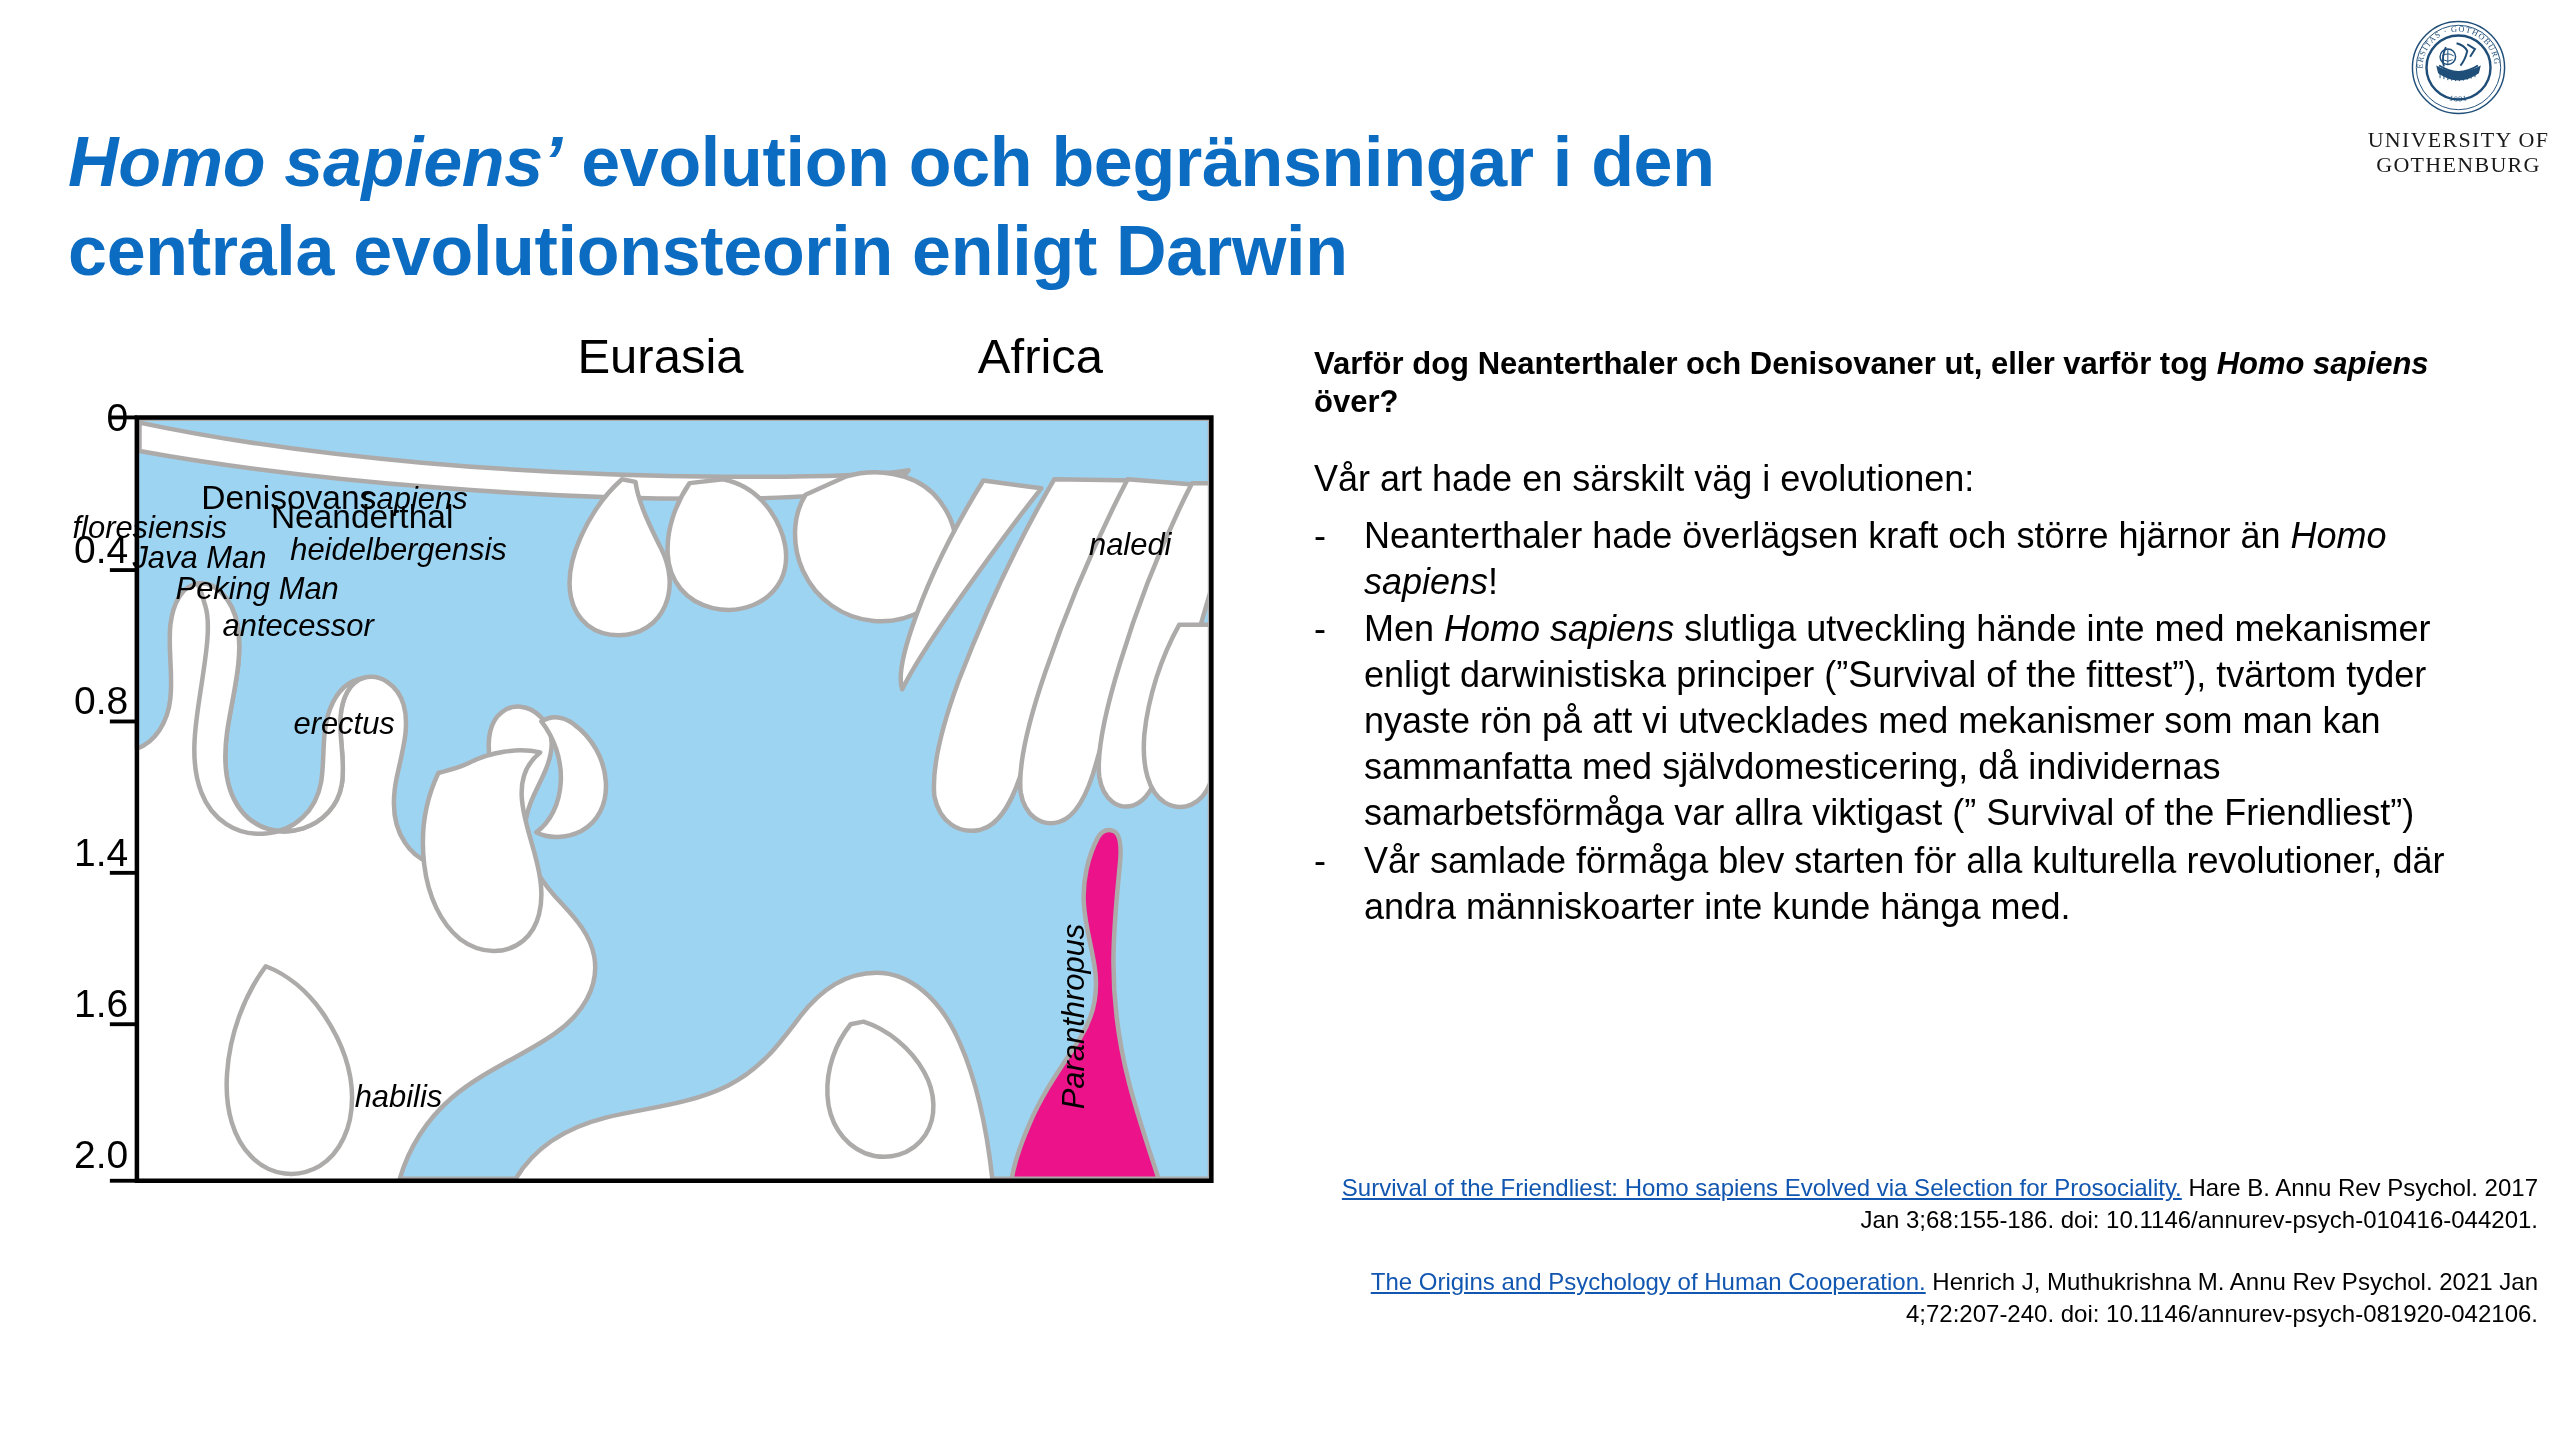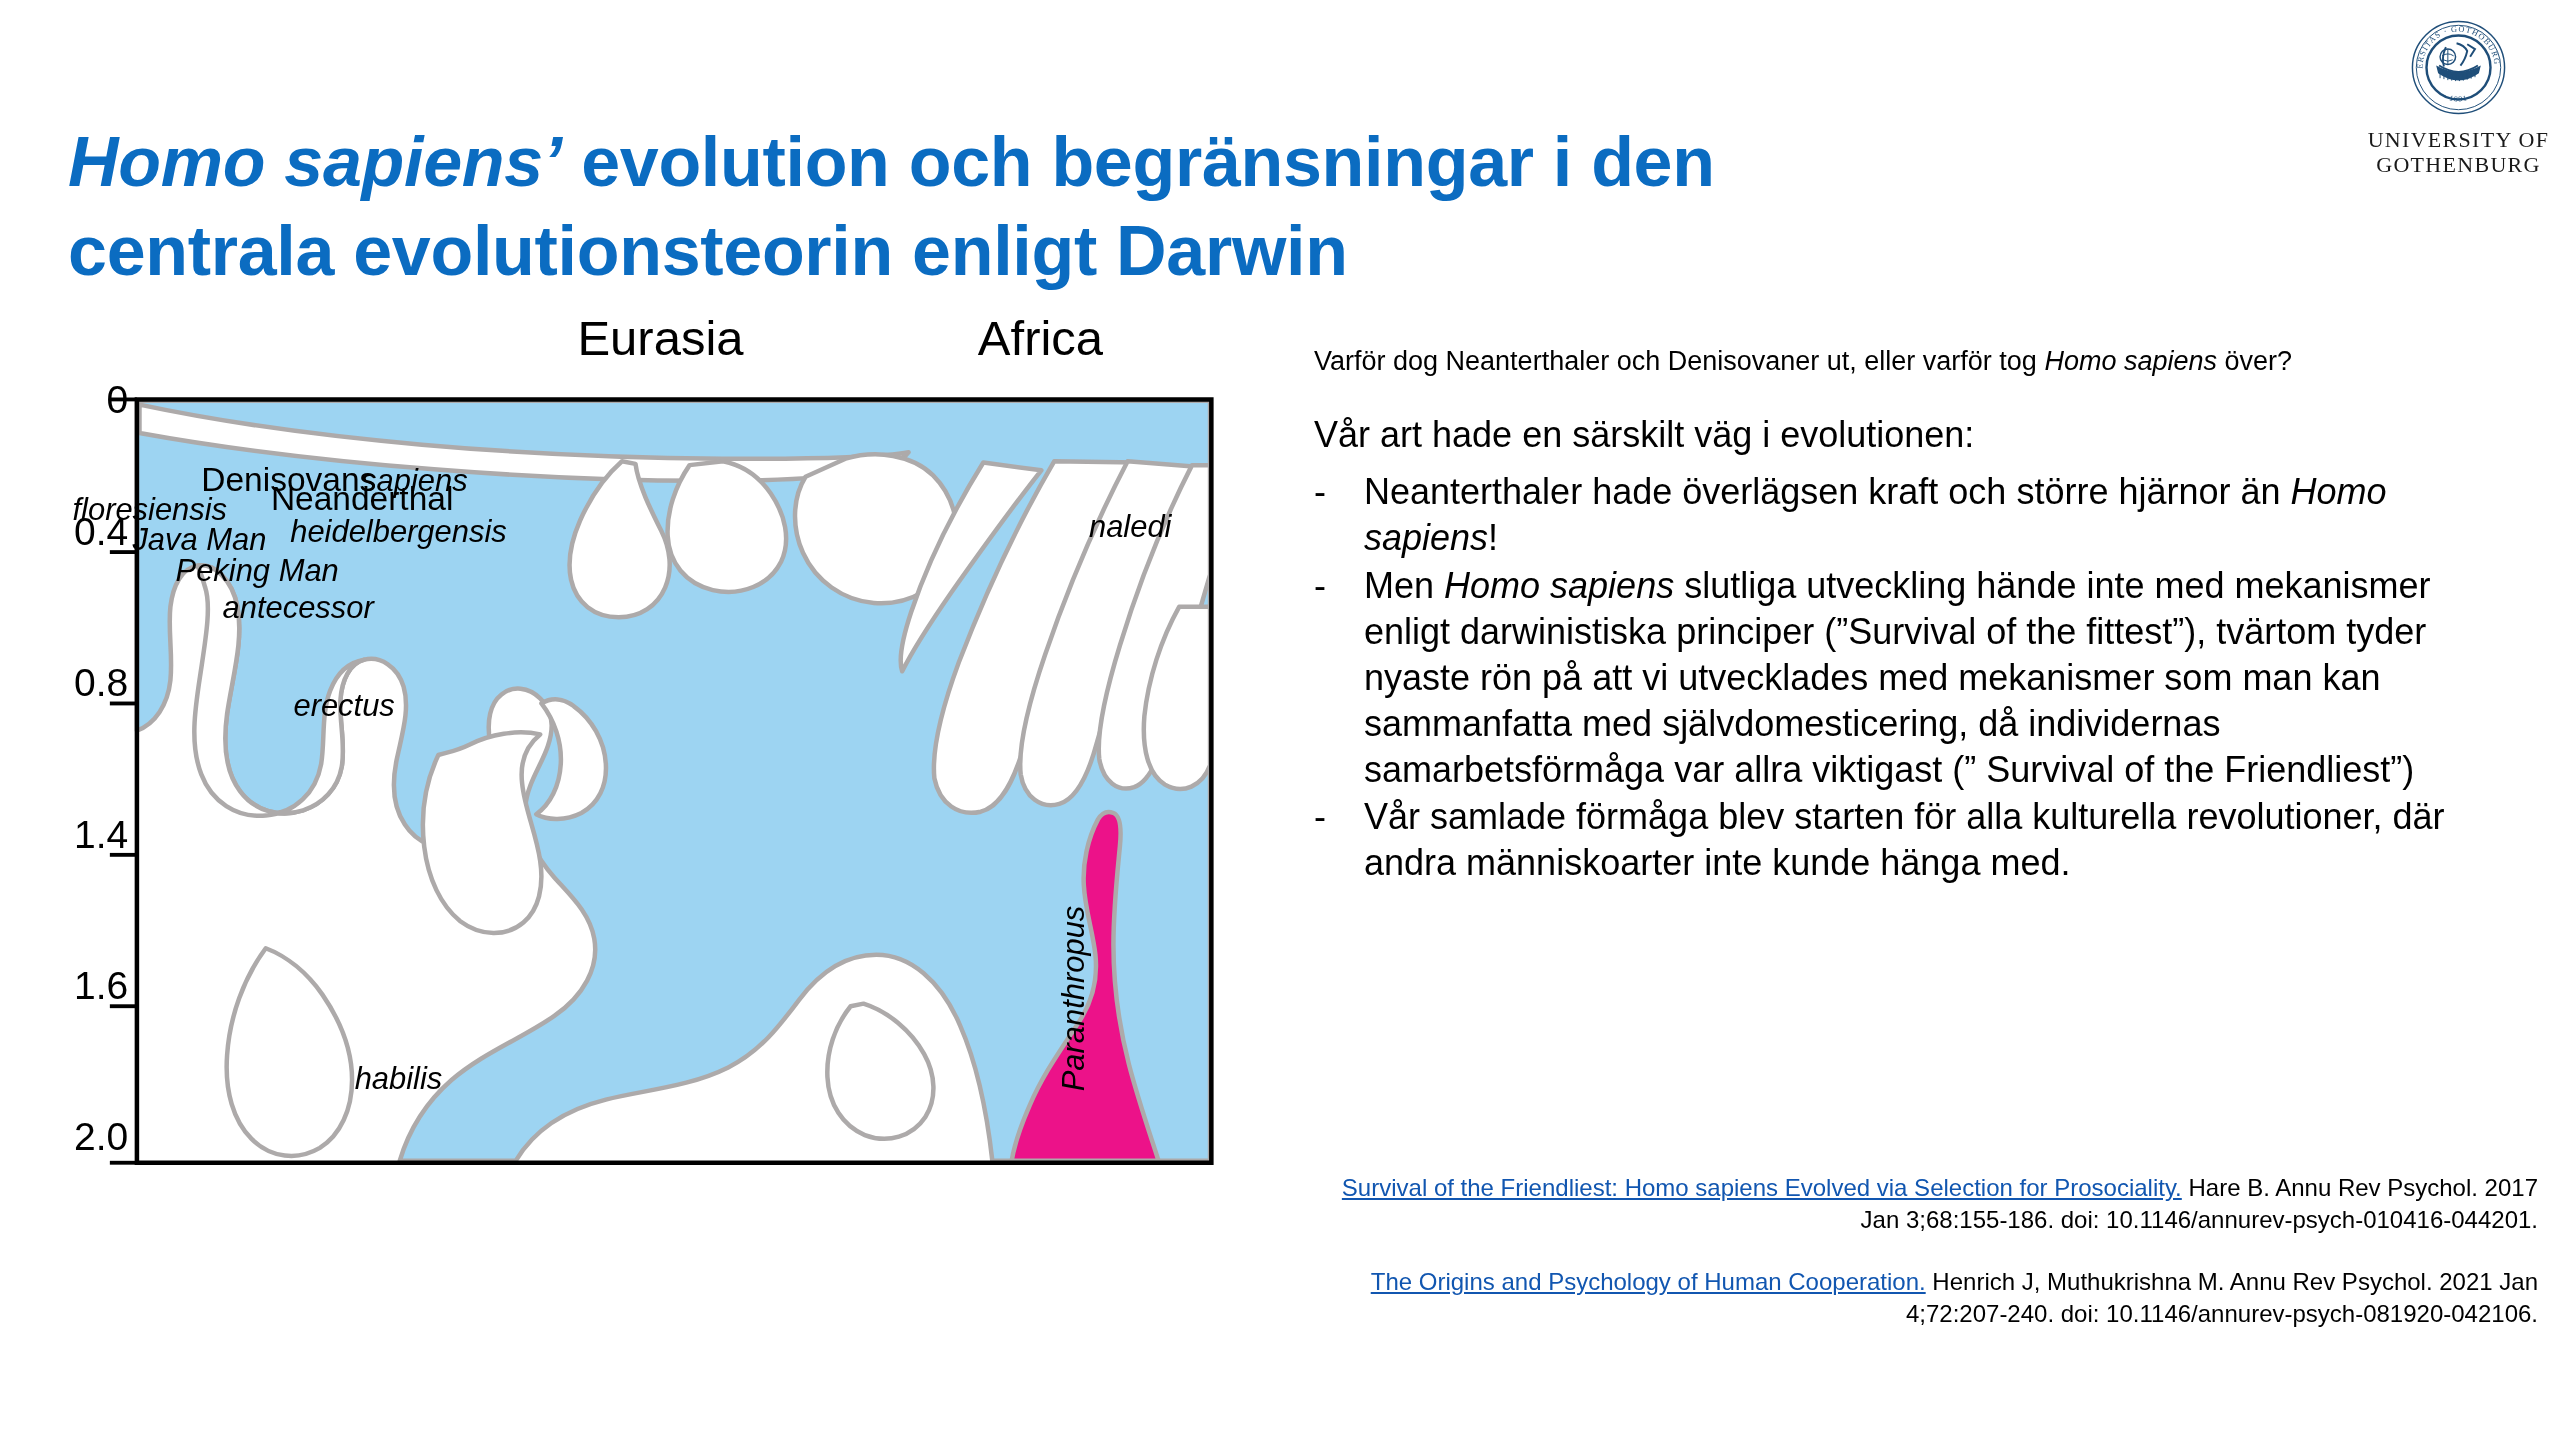--- a/index.html
+++ b/index.html
@@ -16,33 +16,33 @@
 
   
   #logo{position:absolute;left:2365px;top:19.3px;width:187px;text-align:center;}
   #seal{width:97px;height:97px;margin:0 auto;display:block;}
   #logo-wordmark{
     margin-top:10.3px;font-family:"Liberation Serif","DejaVu Serif",serif;
     font-size:22px;line-height:1.16;color:#1a1a1a;letter-spacing:1.3px;
   }
 
   
-  #figure{position:absolute;left:39px;top:304px;width:1211px;height:902px;}
+  #figure{position:absolute;left:39px;top:322px;width:1211px;height:902px;}
   #fig-eurasia{position:absolute;left:515px;top:6.4px;width:213px;text-align:center;
                font-size:49px;color:#000;}
   #fig-africa{position:absolute;left:895px;top:6.4px;width:213px;text-align:center;
               font-size:49px;color:#000;}
   #axis-labels{position:absolute;left:0;top:0;width:97px;height:902px;}
   .ytick-label{position:absolute;right:7.7px;font-size:39px;line-height:1;
                text-align:right;color:#000;white-space:nowrap;}
   #plot-svg{position:absolute;left:0px;top:0px;}
 
   
   #right-col{position:absolute;left:1314px;top:345px;width:1204px;}
-  #body-heading{font-size:27px;font-weight:400;line-height:1.24;margin:0 0 35px 0;}
+  #body-heading{font-size:31px;font-weight:700;line-height:1.24;margin:0 0 35px 0;}
   #body-heading i{font-style:italic;}
   #body-intro{font-size:36px;line-height:1.24;margin:0 0 11px 0;}
   ul#bullets{list-style:none;margin:0;padding:0;}
   ul#bullets li{position:relative;padding-left:50px;font-size:36px;line-height:1.28;
                 margin:0 0 1.3px 0;}
   ul#bullets li .dash{position:absolute;left:0;top:0;width:39px;}
   ul#bullets li i{font-style:italic;}
 
   #refs{position:absolute;left:1314px;top:1172px;width:1224px;text-align:right;}
   .ref{font-size:24px;line-height:1.33;margin-bottom:30px;}

